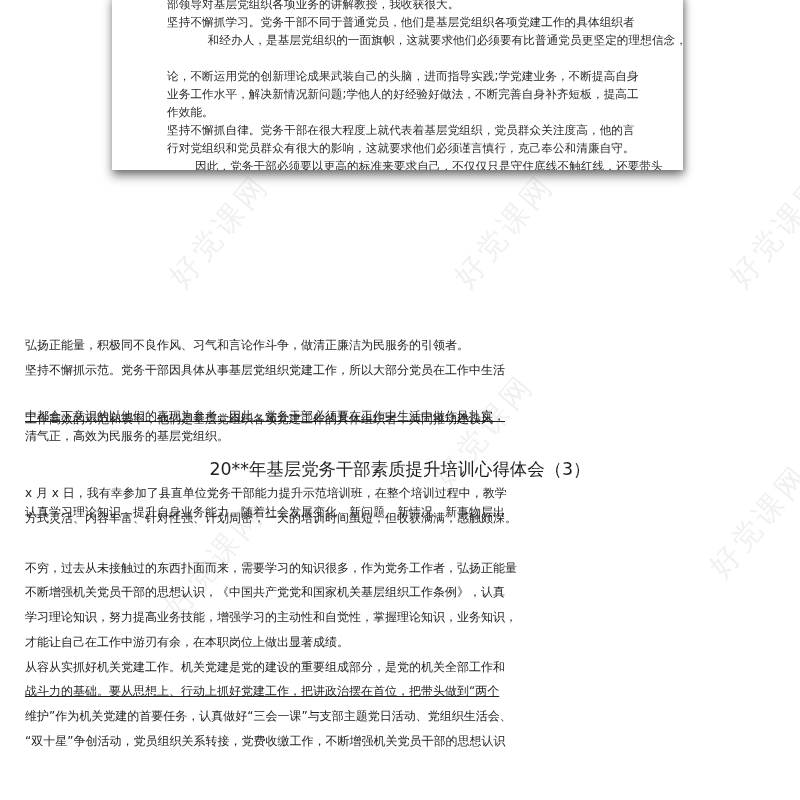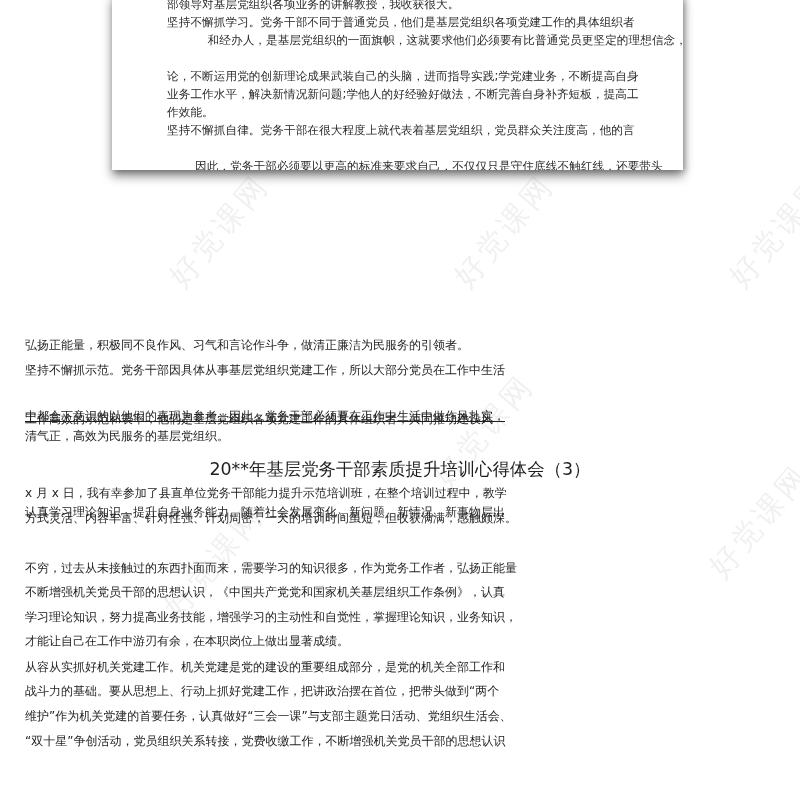--- a/index.html
+++ b/index.html
@@ -85,36 +85,37 @@
 <div class="watermark" style="left:700px; top:560px;">好党课网</div>
 
 <div class="preview-card">
   <div class="line" style="top:1px;">部领导对基层党组织各项业务的讲解教授，我收获很大。</div>
   <div class="line" style="top:19px;">坚持不懈抓学习。党务干部不同于普通党员，他们是基层党组织各项党建工作的具体组织者</div>
   <div class="line" style="top:37px;text-align:right;">和经办人，是基层党组织的一面旗帜，这就要求他们必须要有比普通党员更坚定的理想信念，</div>
   <div class="line" style="top:73px;">论，不断运用党的创新理论成果武装自己的头脑，进而指导实践;学党建业务，不断提高自身</div>
   <div class="line" style="top:109px;">作效能。</div>
   <div class="line" style="top:91px;">业务工作水平，解决新情况新问题;学他人的好经验好做法，不断完善自身补齐短板，提高工</div>
   <div class="line" style="top:127px;">坚持不懈抓自律。党务干部在很大程度上就代表着基层党组织，党员群众关注度高，他的言</div>
+  <div class="line" style="top:145px;">行对党组织和党员群众有很大的影响，这就要求他们必须谨言慎行，克己奉公和清廉自守。</div>
   <div class="line" style="top:163px;margin-left:28px;">因此，党务干部必须要以更高的标准来要求自己，不仅仅只是守住底线不触红线，还要带头</div>
 </div>
 
 <div class="doc">
   <div class="line" style="top:333px;">弘扬正能量，积极同不良作风、习气和言论作斗争，做清正廉洁为民服务的引领者。</div>
   <div class="line" style="top:358px;">坚持不懈抓示范。党务干部因具体从事基层党组织党建工作，所以大部分党员在工作中生活</div>
   <div class="line" style="top:404px;text-decoration:underline;">中都会下意识的以他们的表现为参考。因此，党务干部必须要在工作中生活中做作风扎实，</div>
   <div class="line" style="top:407px;">工作高效的示范和表率，他们是基层党组织各项党建工作的具体组织者，共同推动建设风</div>
   <div class="line" style="top:424px;">清气正，高效为民服务的基层党组织。</div>
 
   <div class="title" style="top:457px;">20**年基层党务干部素质提升培训心得体会（3）</div>
 
   <div class="line" style="top:481px;">x 月 x 日，我有幸参加了县直单位党务干部能力提升示范培训班，在整个培训过程中，教学</div>
   <div class="line" style="top:506px;">方式灵活、内容丰富、针对性强、计划周密，一天的培训时间虽短，但收获满满，感触颇深。</div>
   <div class="line" style="top:500px;">认真学习理论知识，提升自身业务能力。随着社会发展变化，新问题、新情况、新事物层出</div>
   <div class="line" style="top:556px;">不穷，过去从未接触过的东西扑面而来，需要学习的知识很多，作为党务工作者，弘扬正能量</div>
   <div class="line" style="top:580px;">不断增强机关党员干部的思想认识，《中国共产党党和国家机关基层组织工作条例》，认真</div>
   <div class="line" style="top:605px;">学习理论知识，努力提高业务技能，增强学习的主动性和自觉性，掌握理论知识，业务知识，</div>
-  <div class="line" style="top:630px;font-family:Liberation Mono, monospace;">才能让自己在工作中游刃有余，在本职岗位上做出显著成绩。</div>
+  <div class="line" style="top:630px;">才能让自己在工作中游刃有余，在本职岗位上做出显著成绩。</div>
   <div class="line" style="top:655px;">从容从实抓好机关党建工作。机关党建是党的建设的重要组成部分，是党的机关全部工作和</div>
-  <div class="line" style="top:679px;">战斗力的基础。要从思想上、行动上抓好党建工作，把讲政治摆在首位，把带头做到“两个</div>
+  <div class="line" style="top:679px;text-decoration:underline;">战斗力的基础。要从思想上、行动上抓好党建工作，把讲政治摆在首位，把带头做到“两个</div>
   <div class="line" style="top:704px;">维护”作为机关党建的首要任务，认真做好“三会一课”与支部主题党日活动、党组织生活会、</div>
   <div class="line" style="top:729px;">“双十星”争创活动，党员组织关系转接，党费收缴工作，不断增强机关党员干部的思想认识</div>
 </div>
 
 </body></html>

